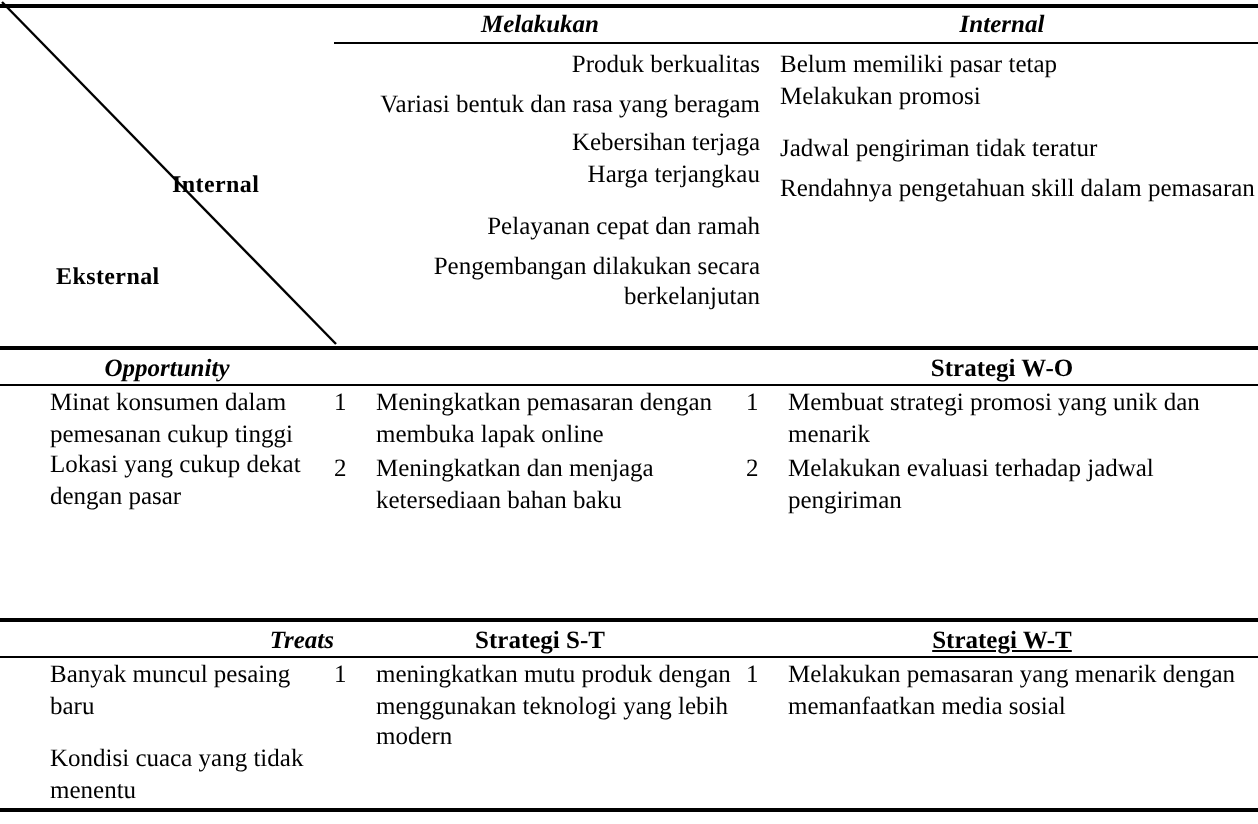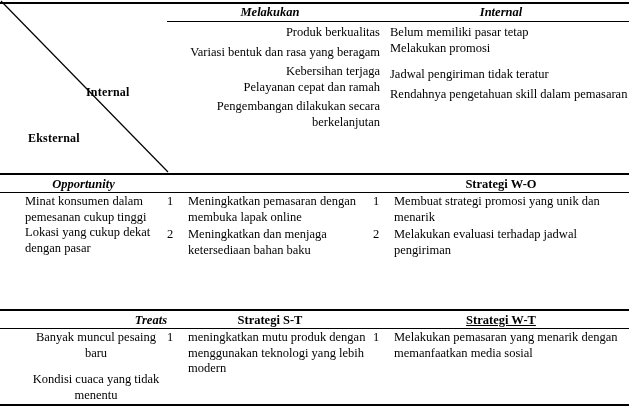--- a/index.html
+++ b/index.html
@@ -107,21 +107,21 @@
   }
 
   
   #strength-cell { left: 190px; top: 25px;  width: 190px; text-align: right; }
   #weakness-cell { left: 390px; top: 25px;  width: 239px; }
 
   #opportunity-cell { left: 25px; top: 194px; width: 142px; }
   #so-list { left: 167px; top: 194px; width: 206px; }
   #wo-list { left: 373px; top: 194px; width: 256px; }
 
-  #treats-cell { left: 25px; top: 330px; width: 142px; text-align: center; }
+  #treats-cell { left: 25px; top: 330px; width: 142px; }
   #st-list { left: 167px; top: 330px; width: 206px; }
   #wt-list { left: 373px; top: 330px; width: 256px; }
 </style>
 </head>
 <body>
 
 <div id="swot-root">
 
   <div class="rule thick" style="top:2px;"></div>
   <div class="rule inset" style="top:21px;"></div>
@@ -138,20 +138,21 @@
   <div class="corner-label" id="label-internal">Internal</div>
   <div class="corner-label" id="label-eksternal">Eksternal</div>
 
   <div class="col-head italic" id="head-strength">Melakukan</div>
   <div class="col-head italic" id="head-weakness">Internal</div>
 
   <div class="cell" id="strength-cell">
     <p>Produk berkualitas</p>
     <p>Variasi bentuk dan rasa yang beragam</p>
     <p class="tight">Kebersihan terjaga</p>
+    <p class="gap">Harga terjangkau</p>
     <p>Pelayanan cepat dan ramah</p>
     <p>Pengembangan dilakukan secara berkelanjutan</p>
   </div>
 
   <div class="cell" id="weakness-cell">
     <p class="tight">Belum memiliki pasar tetap</p>
     <p class="gap">Melakukan promosi</p>
     <p>Jadwal pengiriman tidak teratur</p>
     <p>Rendahnya pengetahuan skill dalam pemasaran</p>
   </div>

